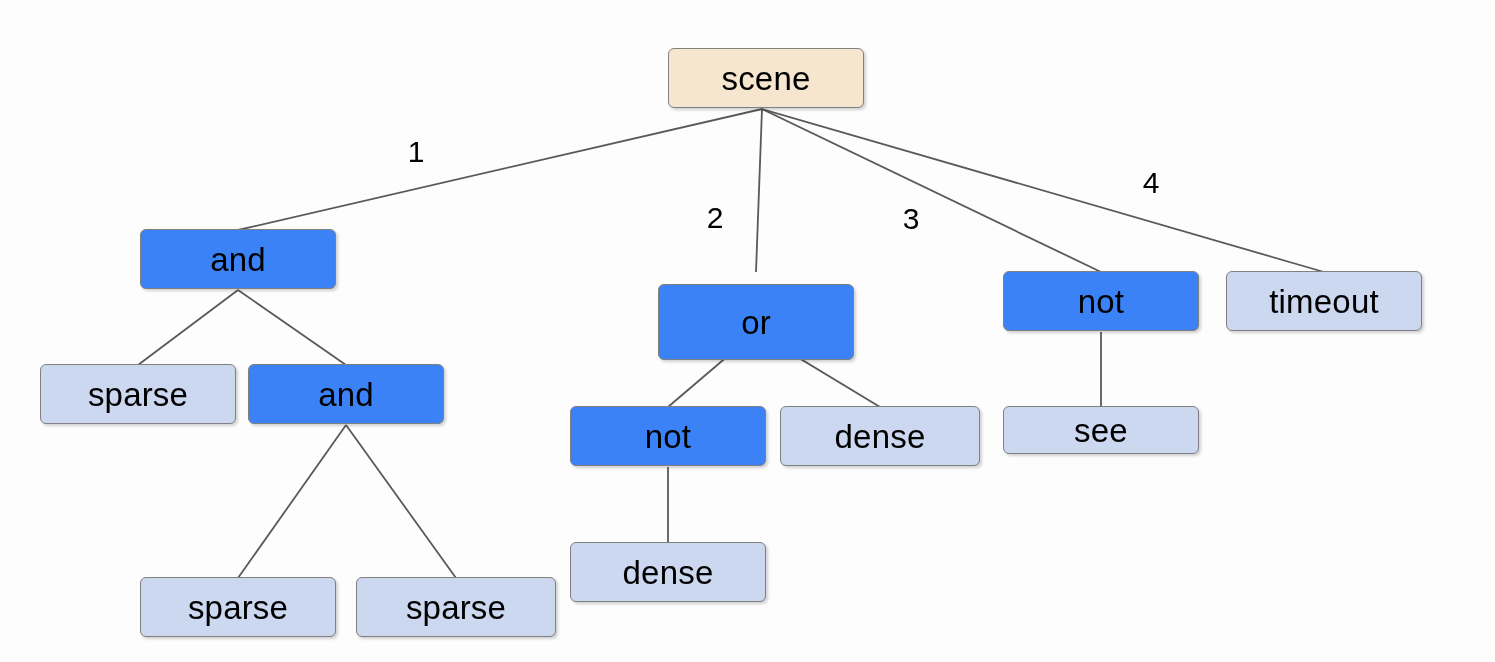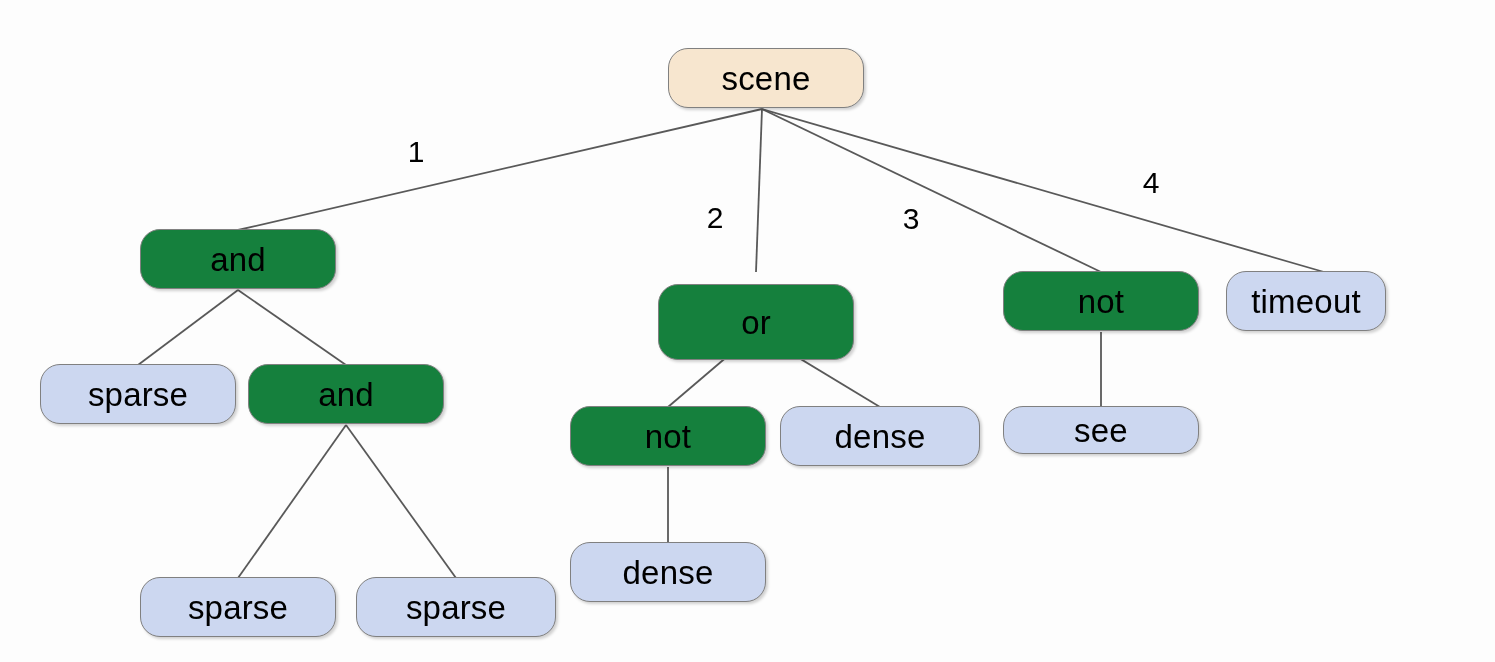--- a/index.html
+++ b/index.html
@@ -20,33 +20,33 @@
     left: 0;
     top: 0;
     width: 1495px;
     height: 662px;
     pointer-events: none;
   }
   .node {
     position: absolute;
     box-sizing: border-box;
     border: 1.6px solid #808080;
-    border-radius: 20px;
+    border-radius: 6px;
     display: flex;
     align-items: center;
     justify-content: center;
     font-size: 33px;
     color: #000000;
     line-height: 1;
     letter-spacing: 0.2px;
     box-shadow: 2px 2px 3px rgba(0,0,0,0.18);
     white-space: nowrap;
   }
   .fill-beige { background: #f7e6cf; }
-  .fill-pink  { background: #15803d; }
+  .fill-pink  { background: #3b82f6; }
   .fill-blue  { background: #ccd7f0; }
   .edge-label {
     position: absolute;
     font-size: 30px;
     color: #000000;
     line-height: 1;
     transform: translate(-50%, -50%);
     white-space: nowrap;
   }
 </style>
@@ -74,21 +74,21 @@
       </div>
       <div class="node fill-pink" style="left: 140px; top: 229px; width: 196px; height: 60px;">
         <span>and</span>
       </div>
       <div class="node fill-pink" style="left: 658px; top: 284px; width: 196px; height: 76px; text-align: right;">
         <span>or</span>
       </div>
       <div class="node fill-pink" style="left: 1003px; top: 271px; width: 196px; height: 60px;">
         <span>not</span>
       </div>
-      <div class="node fill-blue" style="left: 1226px; top: 271px; width: 160px; height: 60px;">
+      <div class="node fill-blue" style="left: 1226px; top: 271px; width: 196px; height: 60px;">
         <span>timeout</span>
       </div>
       <div class="node fill-blue" style="left: 40px; top: 364px; width: 196px; height: 60px;">
         <span>sparse</span>
       </div>
       <div class="node fill-pink" style="left: 248px; top: 364px; width: 196px; height: 60px;">
         <span>and</span>
       </div>
       <div class="node fill-pink" style="left: 570px; top: 406px; width: 196px; height: 60px;">
         <span>not</span>

